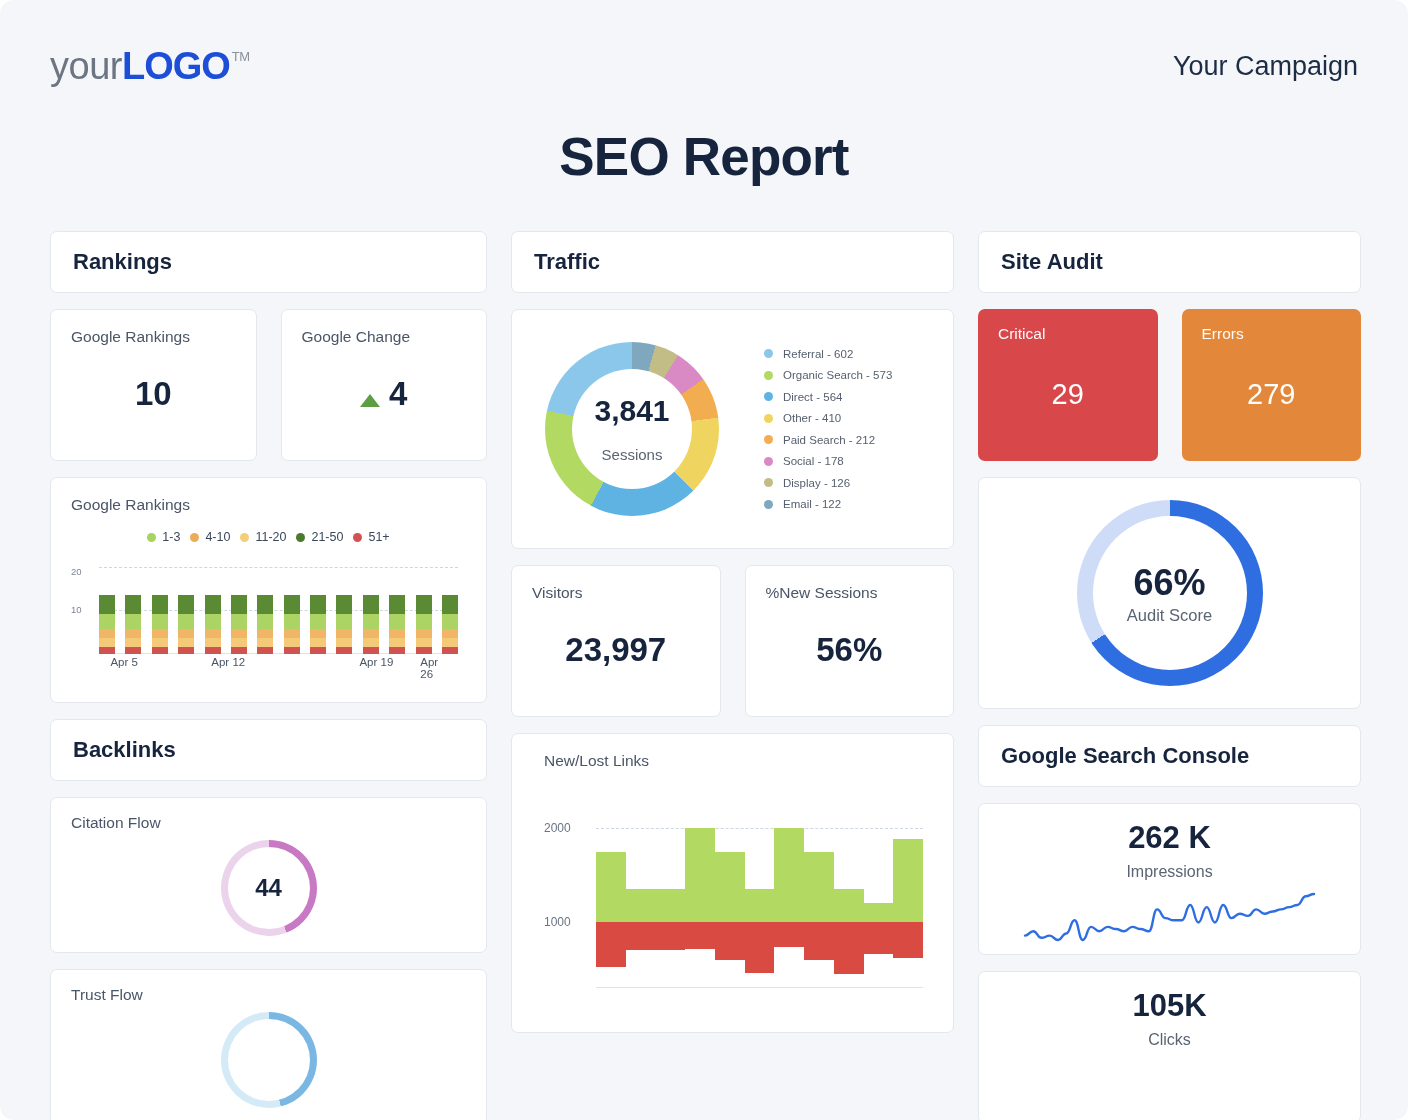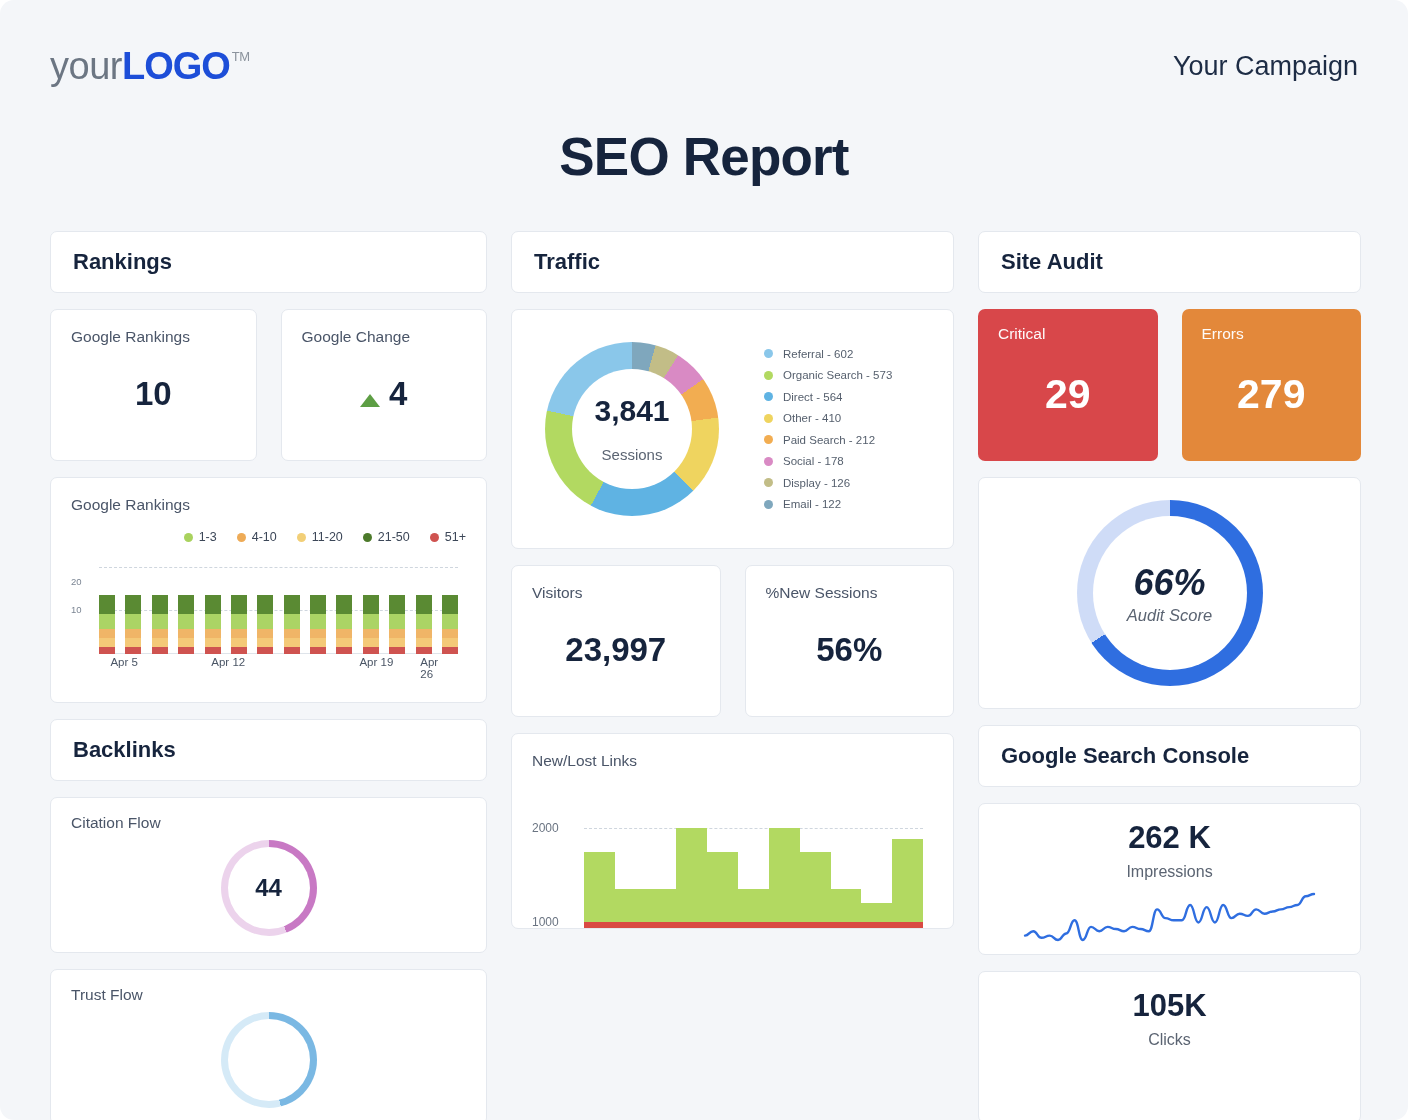--- a/index.html
+++ b/index.html
@@ -73,21 +73,21 @@
   .tri-up {
     width: 0; height: 0;
     border-left: 10px solid transparent;
     border-right: 10px solid transparent;
     border-bottom: 13px solid #5d9e44;
     margin-right: 9px; margin-top: 12px;
   }
 
   
   .rank-card { padding: 18px 20px 14px 20px; height: 226px; }
-  .legend-row { display: flex; justify-content: flex-end; gap: 20px; margin-top: 16px; }
+  .legend-row { display: flex; justify-content: center; gap: 10px; margin-top: 16px; }
   .leg { display: flex; align-items: center; gap: 6px; font-size: 12.5px; color: #3c4758; }
   .dot { width: 9px; height: 9px; border-radius: 50%; display: inline-block; }
 
   .rchart { position: relative; height: 118px; margin-top: 14px; }
   .rchart .ylab { position: absolute; left: 0; font-size: 9.5px; color: #7b8593; }
   .rplot { position: absolute; left: 28px; right: 8px; top: 0; bottom: 22px; }
   .gridline { position: absolute; left: 0; right: 0; border-top: 1px dashed #cfd6de; }
   .baseline { position: absolute; left: 0; right: 0; bottom: 0; border-top: 1px solid #dfe4ea; }
   .bars { position: absolute; left: 0; right: 0; bottom: 0; top: 0; display: flex; align-items: flex-end; justify-content: space-between; }
   .bar { width: 16px; display: flex; flex-direction: column; }
@@ -109,40 +109,40 @@
   .t-legend { flex: 1; padding-left: 32px; display: flex; flex-direction: column; gap: 9.5px; }
   .t-leg { display: flex; align-items: center; gap: 10px; font-size: 11.5px; color: #555f6d; }
 
   
   .audit-row { display: flex; gap: 24px; }
   .audit-tile {
     flex: 1; height: 152px; border-radius: 7px; padding: 16px 20px;
     display: flex; flex-direction: column; color: #fff; border: none;
   }
   .audit-tile .lbl { font-size: 15.5px; opacity: .97; }
-  .audit-tile .num { flex: 1; display: flex; align-items: center; justify-content: center; font-size: 41px; font-weight: 700; }
+  .audit-tile .num { flex: 1; display: flex; align-items: center; justify-content: center; font-size: 29px; font-weight: 400; }
 
   .score-card { height: 232px; display: flex; align-items: center; justify-content: center; }
-  .score-donut { position: relative; width: 186px; height: 186px; font-style: italic; }
+  .score-donut { position: relative; width: 186px; height: 186px; }
   .score-donut .hole {
     position: absolute; inset: 16px; background: #fff; border-radius: 50%;
     display: flex; flex-direction: column; align-items: center; justify-content: center;
   }
   .score-donut .hole .v { font-size: 36px; font-weight: 700; color: #16243d; }
   .score-donut .hole .l { font-size: 16.5px; color: #5b6472; margin-top: 2px; }
 
   
   .flow-card { height: 156px; padding: 16px 20px; position: relative; }
   .flow-donut { position: absolute; left: 50%; transform: translateX(-50%); top: 42px; width: 96px; height: 96px; }
   .flow-donut .hole {
     position: absolute; inset: 7px; background: #fff; border-radius: 50%;
     display: flex; align-items: center; justify-content: center;
     font-size: 24px; font-weight: 700; color: #16243d;
   }
-  .links-card { height: 196px; padding: 18px 20px 0 20px; position: relative; overflow: hidden; }
+  .links-card { height: 300px; padding: 18px 20px 0 32px; position: relative; overflow: hidden; }
   .lchart { position: relative; height: 214px; margin-top: 30px; }
   .lplot { position: absolute; left: 52px; right: 10px; top: 0; bottom: 26px; }
   .lylab { position: absolute; left: 0; font-size: 12px; color: #6a7482; transform: translateY(-50%); }
   .lbars { position: absolute; inset: 0; display: flex; justify-content: space-between; align-items: stretch; }
   .lbar { width: 34px; position: relative; }
   .lgreen { position: absolute; width: 100%; background: #b2d961; }
   .lred { position: absolute; width: 100%; background: #d94a43; }
 
   
   .gsc-card { height: 152px; padding: 16px 0 0 0; display: flex; flex-direction: column; align-items: center; }
@@ -204,21 +204,21 @@
             <div class="leg">
               <span class="dot" style="background:#4c7a2a"></span>
               <span>21-50</span>
             </div>
             <div class="leg">
               <span class="dot" style="background:#cf5350"></span>
               <span>51+</span>
             </div>
           </div>
         <div class="rchart">
-          <div class="ylab" id="ry20" style="top: 18px;">20</div>
+          <div class="ylab" id="ry20" style="top: 8px;">20</div>
           <div class="ylab" id="ry10" style="top: 46.3636px;">10</div>
           <div class="rplot" id="rank-plot" style="height: 96px;">
             <div class="gridline" id="rg20" style="top: 8.72727px;"></div>
             <div class="gridline" id="rg10" style="top: 52.3636px;"></div>
             <div class="baseline"></div>
             <div class="bars" id="rank-bars">
                 <div class="bar">
                   <div class="seg" style="background: rgb(90, 138, 51); height: 18.7636px;"></div>
                   <div class="seg" style="background: rgb(171, 212, 101); height: 15.2727px;"></div>
                   <div class="seg" style="background: rgb(240, 181, 103); height: 8.72727px;"></div>

